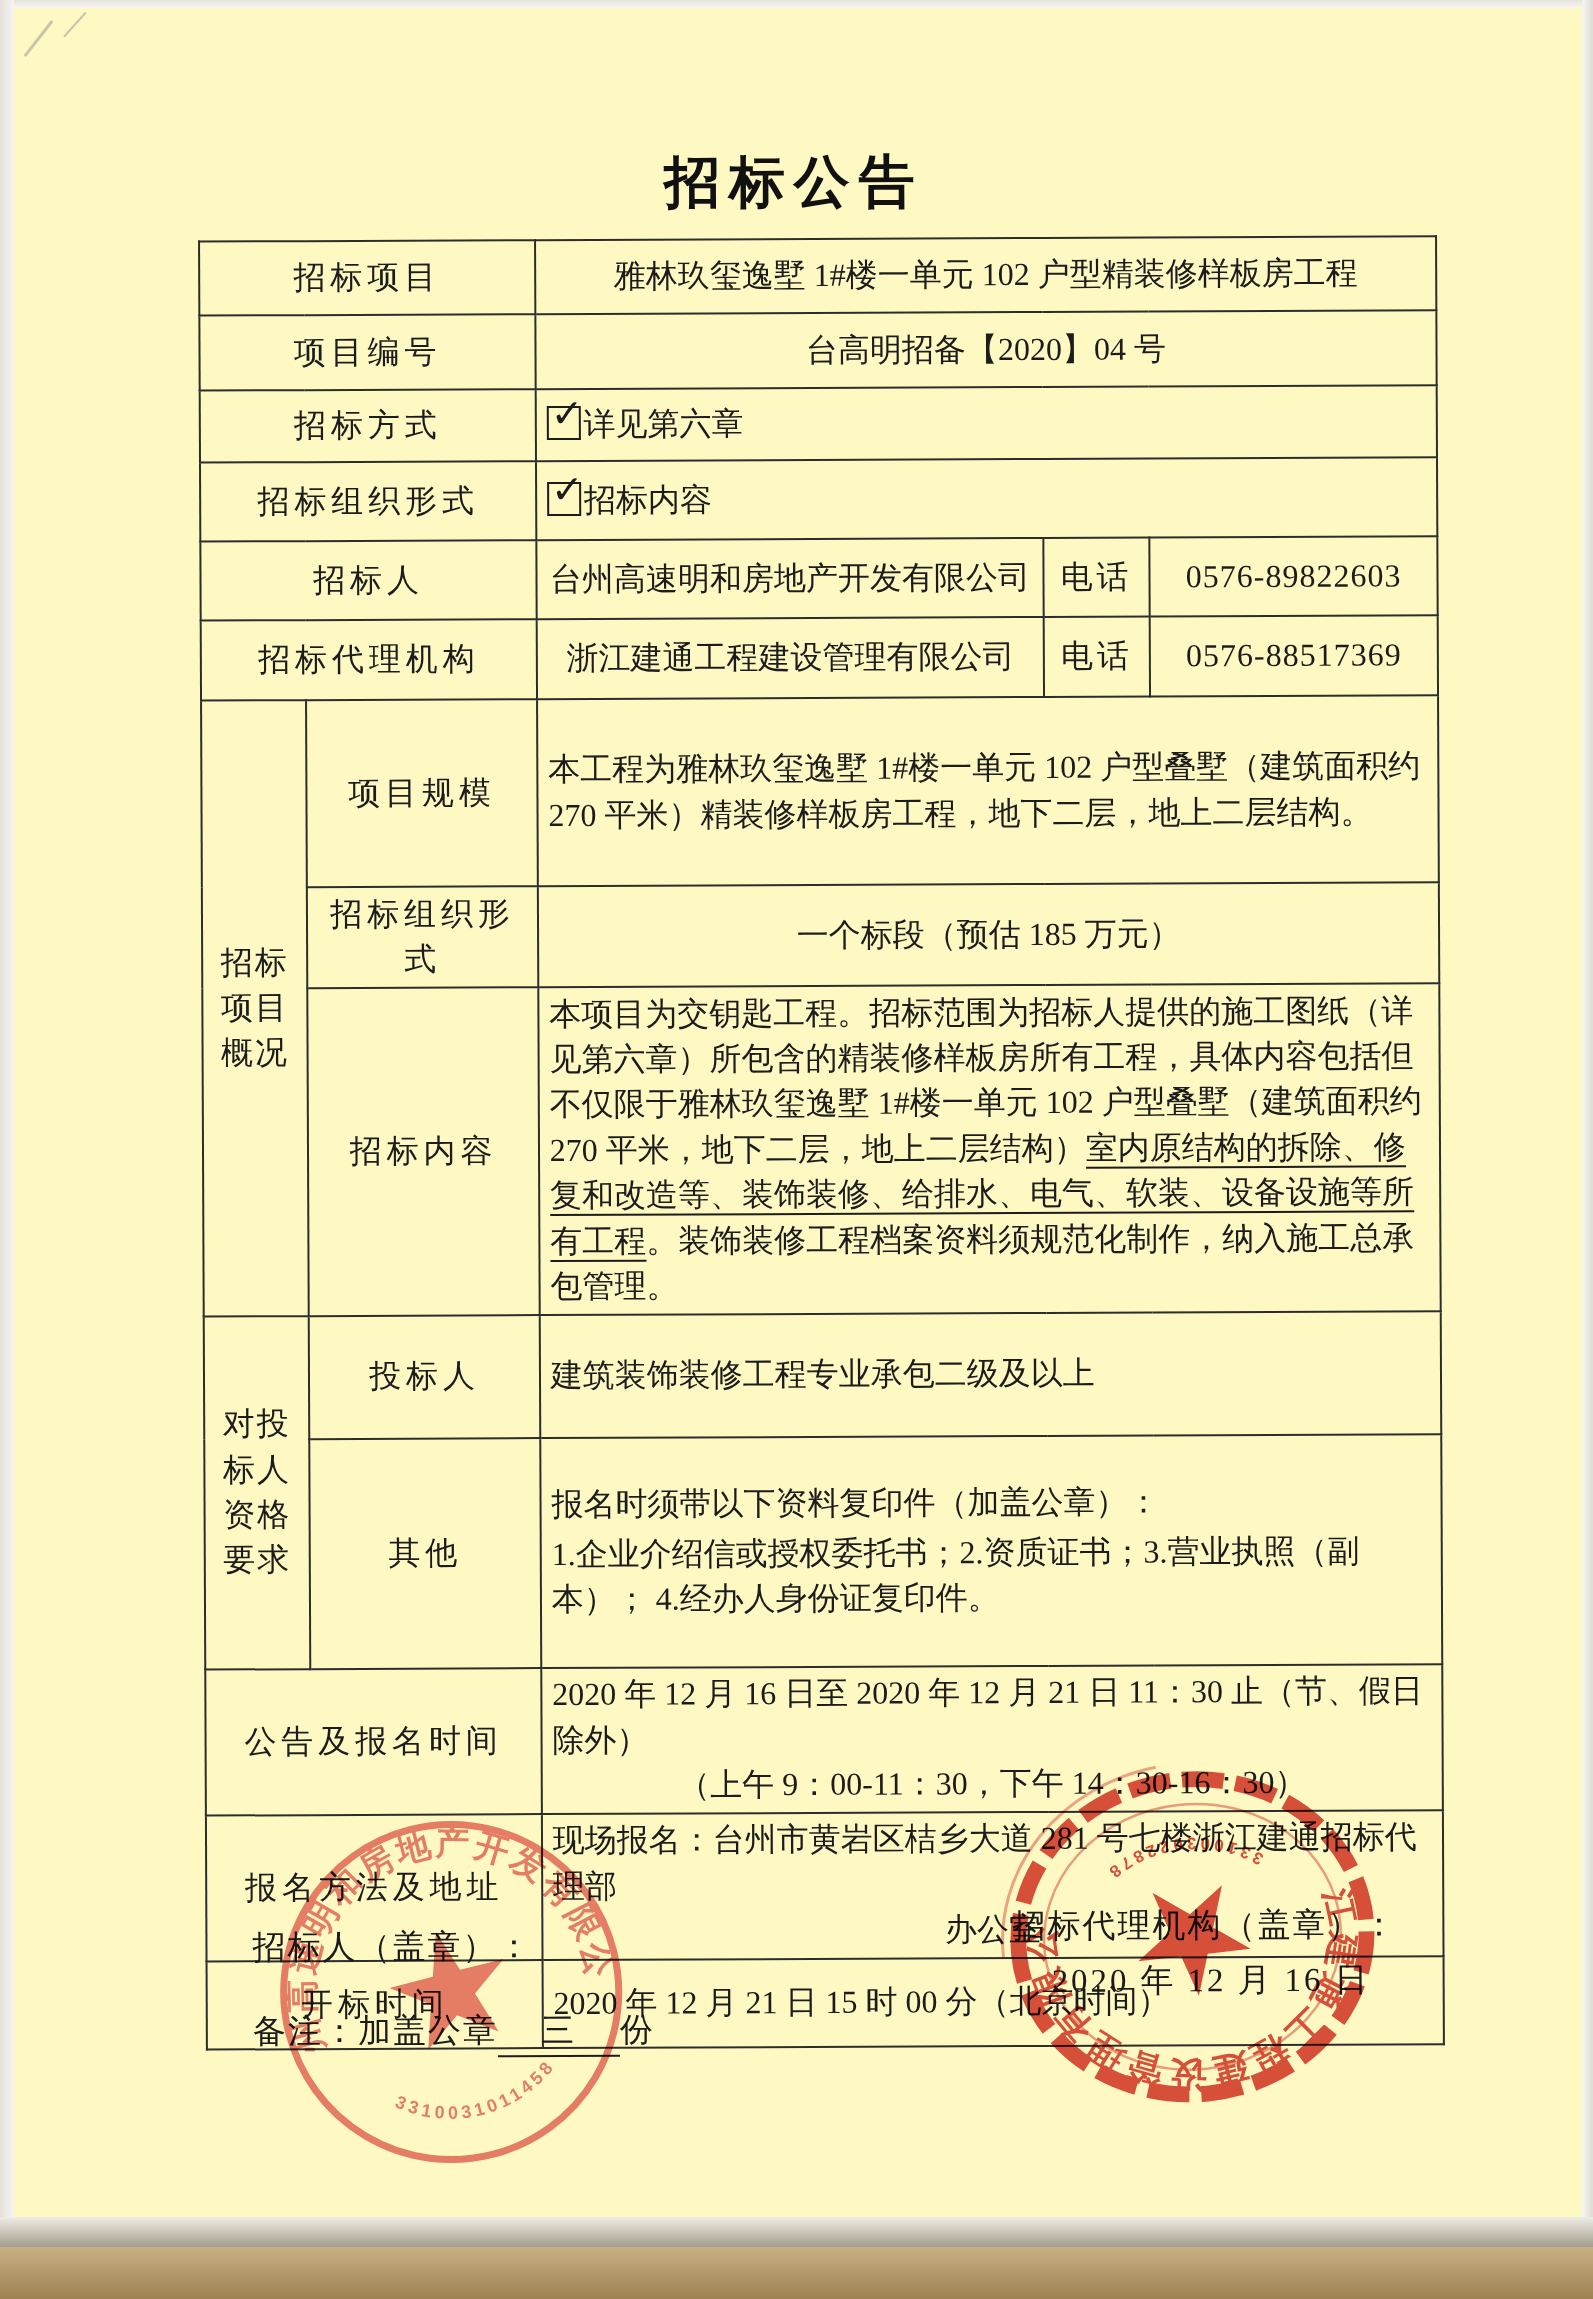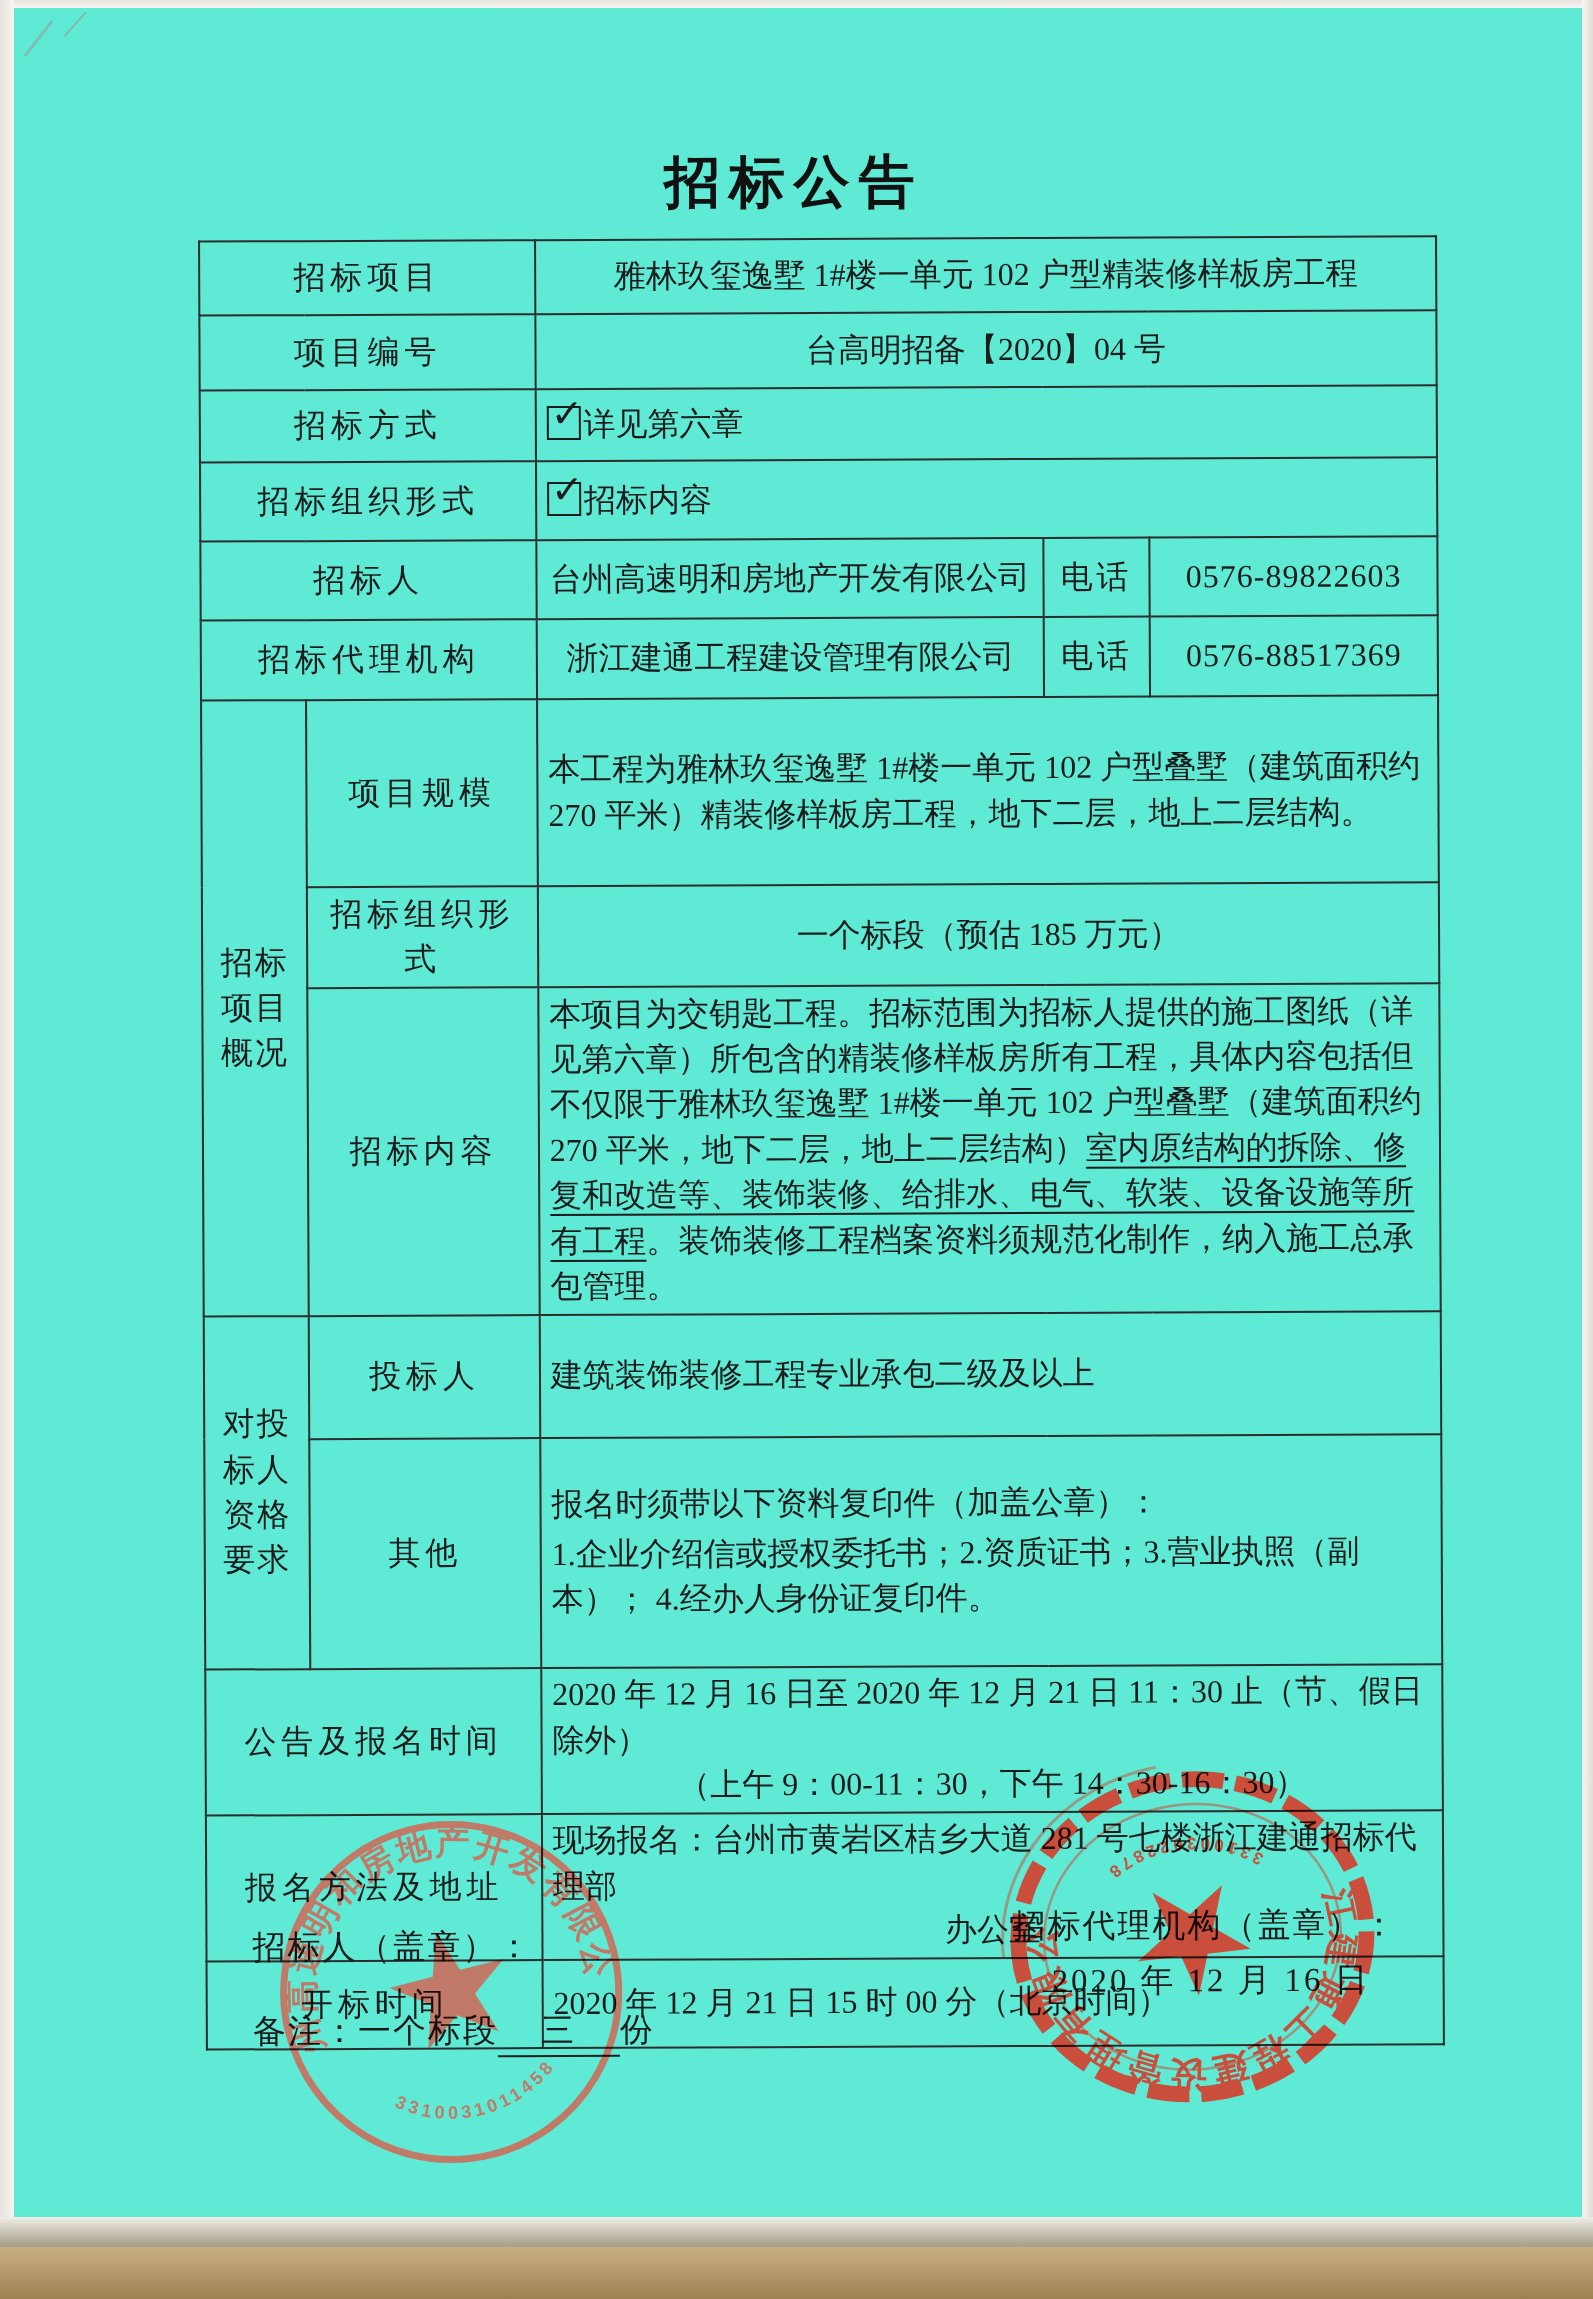--- a/index.html
+++ b/index.html
@@ -1,16 +1,16 @@
 <!DOCTYPE html>
 <html><head>
 <meta charset="utf-8">
 <style>
   html,body{margin:0;padding:0;}
-  .page{position:relative;width:1594px;height:2299px;background:#5eead4;overflow:hidden;
+  .page{position:relative;width:1594px;height:2299px;background:#fef9c3;overflow:hidden;
         font-family:"Liberation Serif","DejaVu Serif",serif;color:#1c1c1c;}
   
   .edge-top{position:absolute;left:0;top:0;right:0;height:7.8px;background:linear-gradient(#e7e4de,#f7f6f2);}
   .edge-left{position:absolute;left:0;top:0;bottom:0;width:13.7px;background:linear-gradient(90deg,#e4e1da,#f7f6f2);}
   .edge-right{position:absolute;right:0;top:0;bottom:0;width:11.8px;background:linear-gradient(270deg,#ddd9d1,#f7f6f2);}
   .paper-shadow{position:absolute;left:0;right:0;top:2217px;height:31px;background:linear-gradient(#efede6,#a29a88);}
   .desk{position:absolute;left:0;right:0;top:2247px;height:53px;background:linear-gradient(#c9b083,#9d8050);}
   .scan-mark{position:absolute;background:#9a9a98;opacity:.55;border-radius:2px;}
   .m1{left:37px;top:15.7px;width:2.9px;height:45px;transform:rotate(38deg);}
   .m2{left:74px;top:7.8px;width:2px;height:33px;transform:rotate(42deg);}
@@ -159,21 +159,21 @@
       <tr style="height:88px">
         <td class="lab" colspan="2">开标时间</td>
         <td class="val-l" colspan="3">2020 年 12 月 21 日 15 时 00 分（北京时间）</td>
       </tr>
     </tbody>
       </table>
 
     <div class="foot-text f-bidder">招标人（盖章）：</div>
 
     <div class="foot-text f-note">
-      <span>备注：</span><span>一个标段</span><span class="blank-line">三</span><span>份</span>
+      <span>备注：</span><span>加盖公章</span><span class="blank-line">三</span><span>份</span>
     </div>
 
     <div class="foot-text f-agency">招标代理机构（盖章）：</div>
     <div class="foot-text f-agency-date">2020 年 12 月 16 日</div>
 
     <svg class="stamp stamp-left" width="359" height="359" viewBox="0 0 360 360">
       <defs>
         <path id="lsTop" d="M46.7 215.7 A138 138 0 1 1 313.3 215.7" fill="none"></path>
         <path id="lsBot" d="M70 248 A132 132 0 0 0 290 248" fill="none"></path>
       </defs>

